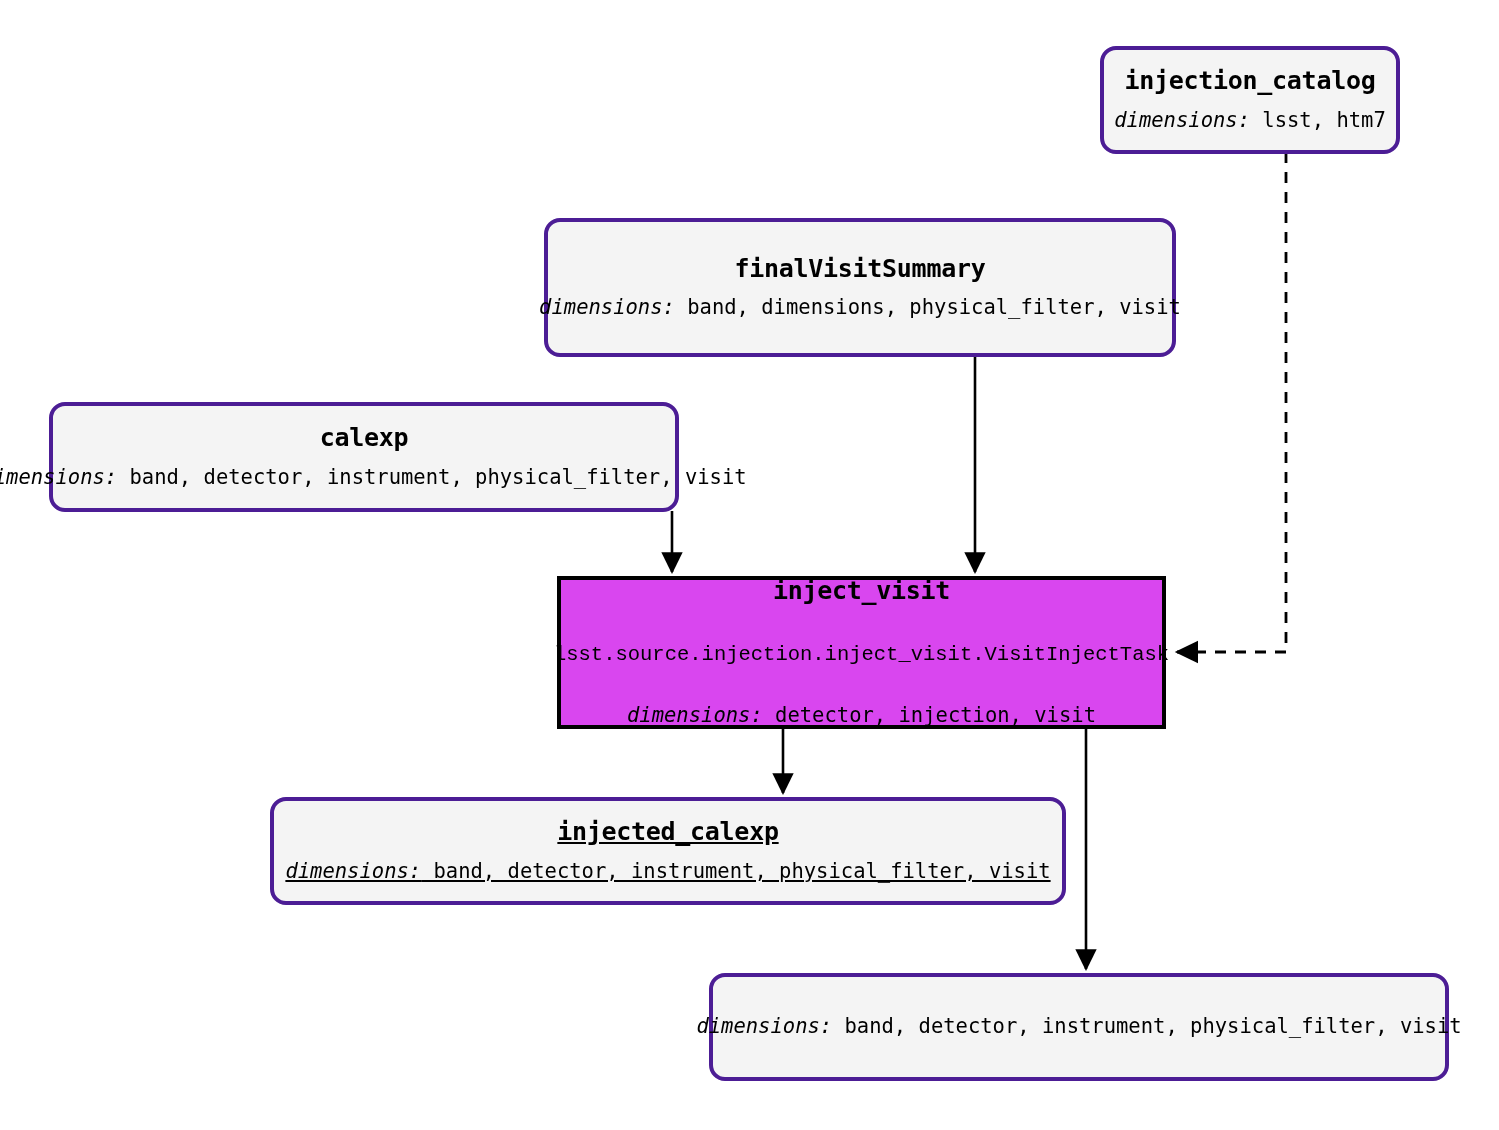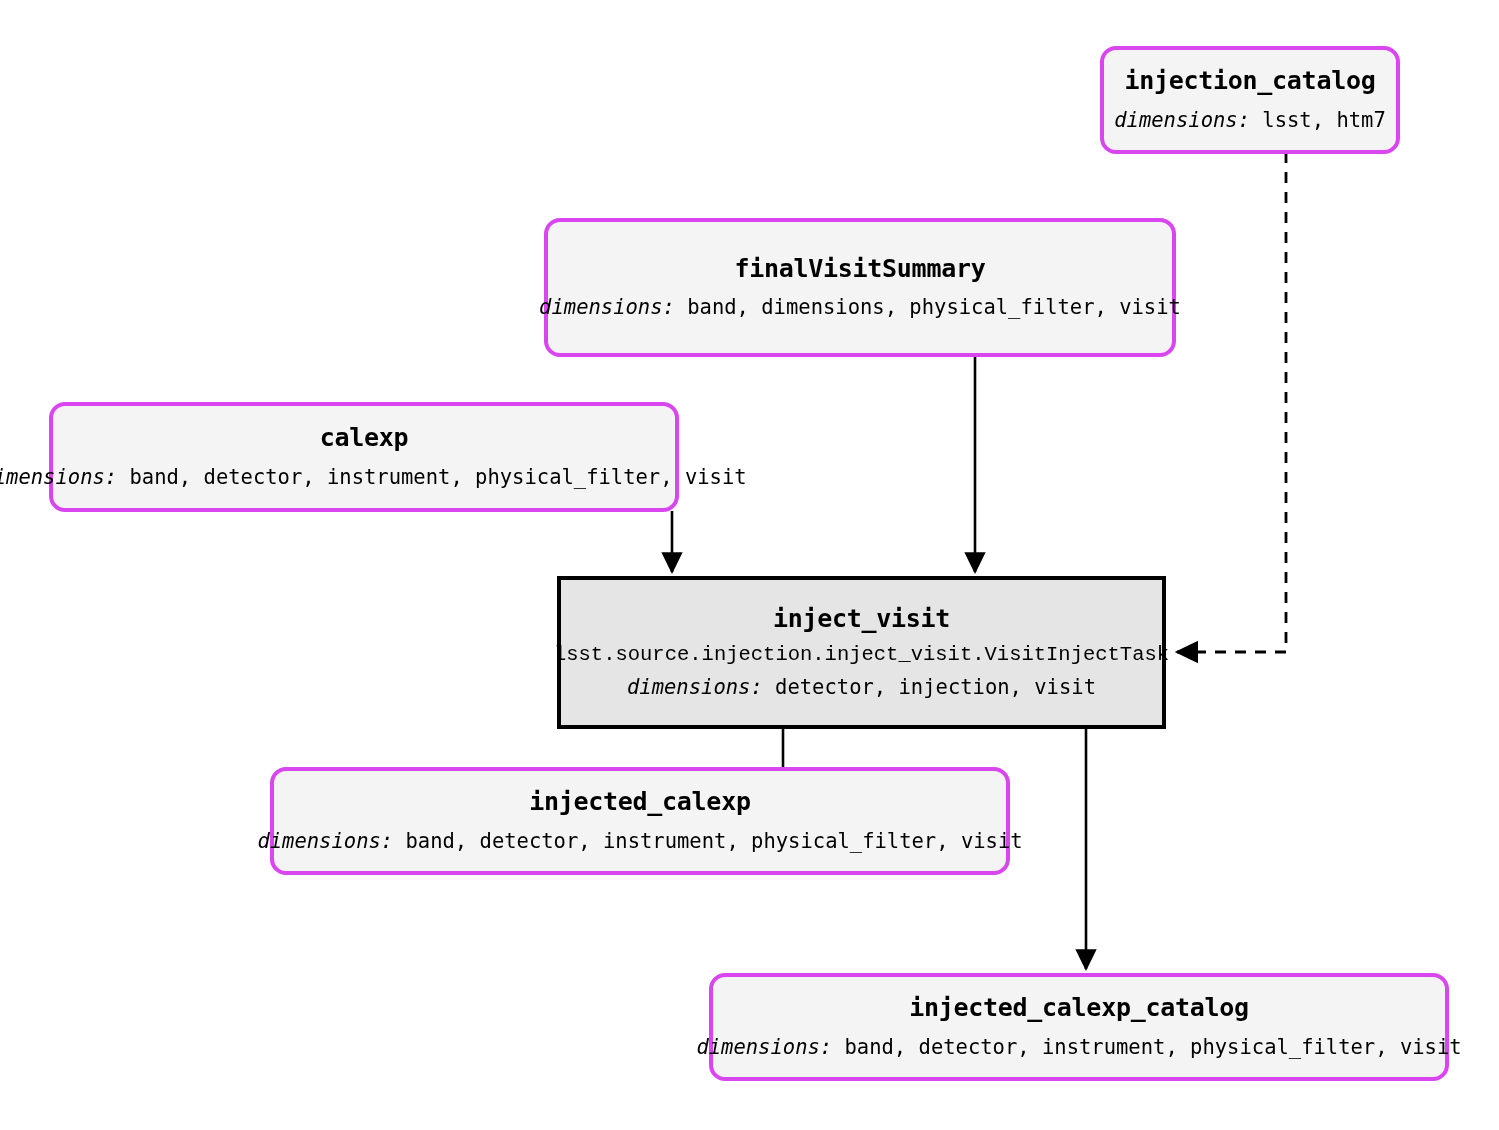--- a/index.html
+++ b/index.html
@@ -29,27 +29,28 @@
     position: absolute;
     box-sizing: border-box;
     display: flex;
     flex-direction: column;
     align-items: center;
     justify-content: center;
     text-align: center;
   }
   .node.dataset {
     background: #f4f4f4;
-    border: 4px solid #d946ef;
+    border: 4px solid #4c1d95;
     border-radius: 16px;
   }
   .node.task {
-    background: #e5e5e5;
+    background: #d946ef;
     border: 4px solid #000000;
     border-radius: 0;
+    gap: 28px;
   }
   .node-title {
     font-family: "DejaVu Sans Mono", monospace;
     font-weight: bold;
     font-size: 25px;
     color: #000000;
     letter-spacing: -0.3px;
     line-height: 1.1;
     white-space: nowrap;
   }
@@ -113,23 +114,22 @@
     <div class="node-title t-row1">calexp</div>
     <div class="node-sub"><span class="dimlabel">dimensions:</span><span> band, detector, instrument, physical_filter, visit</span></div>
   </div>
 
   <div class="node task" style="left:557px; top:576px; width:609px; height:153px;">
     <div class="node-title t-row2">inject_visit</div>
     <div class="node-class" style="margin-bottom:10px;">lsst.source.injection.inject_visit.VisitInjectTask</div>
     <div class="node-sub"><span class="dimlabel">dimensions:</span><span> detector, injection, visit</span></div>
   </div>
 
-  <div class="node dataset" style="left:270px; top:767px; width:740px; height:108px;">
+  <div class="node dataset" style="left:270px; top:797px; width:796px; height:108px;text-decoration:underline;">
     <div class="node-title t-row1">injected_calexp</div>
     <div class="node-sub"><span class="dimlabel">dimensions:</span><span> band, detector, instrument, physical_filter, visit</span></div>
   </div>
 
   <div class="node dataset" style="left:709px; top:973px; width:740px; height:108px;">
-    <div class="node-title t-row1">injected_calexp_catalog</div>
     <div class="node-sub"><span class="dimlabel">dimensions:</span><span> band, detector, instrument, physical_filter, visit</span></div>
   </div>
 
 </div>
 
 </body></html>

